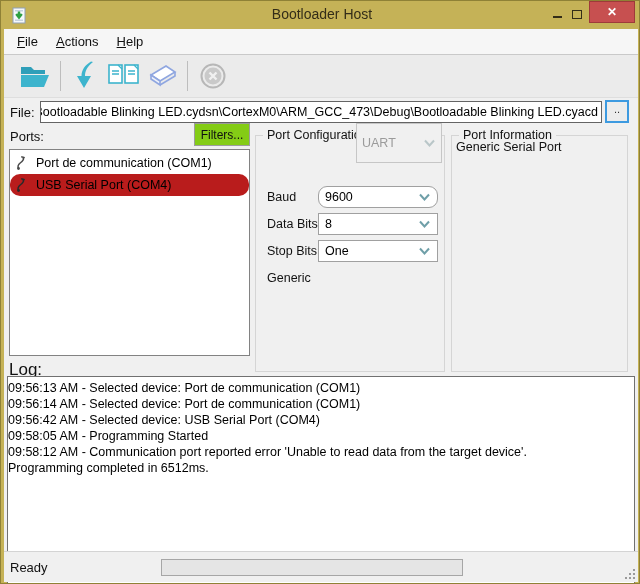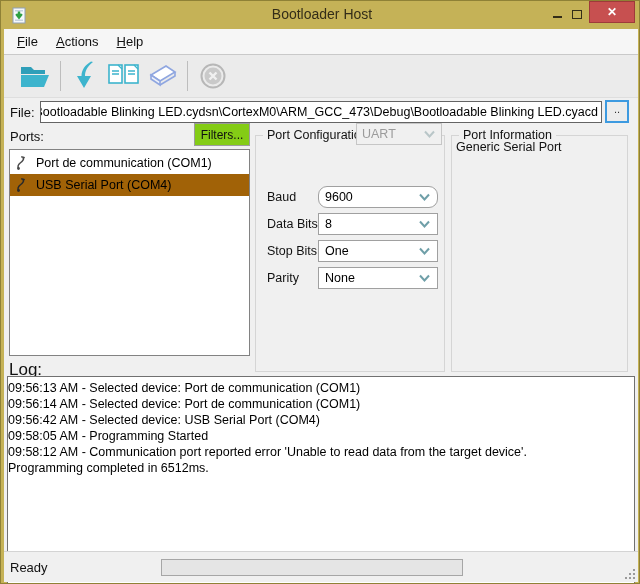--- a/index.html
+++ b/index.html
@@ -28,28 +28,28 @@
   .file-label{position:absolute;left:6px;top:76px;font-size:13px;color:#111;}
   .file-input{position:absolute;left:36px;top:72px;width:562px;height:22px;background:#fff;border:1px solid #646464;display:flex;justify-content:flex-end;align-items:center;overflow:hidden;padding:0 3px;}
   .file-input span{white-space:nowrap;font-size:12.5px;color:#000;}
   .browse-btn{position:absolute;left:601px;top:71px;width:24px;height:23px;background:#ececec;border:2px solid #3d9ae0;font-size:11px;color:#333;display:flex;align-items:center;justify-content:center;padding-bottom:6px;}
   
   .ports-label{position:absolute;left:6px;top:100px;font-size:13px;color:#111;}
   .filters-btn{position:absolute;left:190px;top:94px;width:56px;height:23px;background:#84cc16;border:1px solid #9c9c9c;font-size:12px;color:#111;display:flex;align-items:center;justify-content:center;}
   
   .ports-list{position:absolute;left:5px;top:120px;width:241px;height:207px;background:#fff;border:1px solid #828282;padding-top:2px;}
   .port-item{height:22px;display:flex;align-items:center;padding-left:4px;font-size:12.5px;color:#000;}
-  .port-item.selected{background:#a16207;}
+  .port-item.selected{background:#b91c1c;border-radius:10px;}
   .port-item .picon{width:16px;height:16px;margin-right:6px;flex:0 0 16px;}
   
   .groupbox{position:absolute;border:1px solid #d5d5d5;background:transparent;}
   .gb-config{left:251px;top:106px;width:190px;height:237px;}
   .gb-info{left:447px;top:106px;width:177px;height:237px;}
   .gb-title{position:absolute;top:-8px;left:7px;background:#f0f0f0;padding:0 4px;font-size:12.5px;color:#111;white-space:nowrap;}
-  .uart-combo{position:absolute;left:352px;top:94px;width:86px;height:22px;background:#f0f0f0;border:1px solid #c6c6c6;display:flex;align-items:center;justify-content:space-between;padding:0 5px;z-index:2;}
+  .uart-combo{position:absolute;left:352px;top:94px;width:86px;height:40px;background:#f0f0f0;border:1px solid #c6c6c6;display:flex;align-items:center;justify-content:space-between;padding:0 5px;z-index:2;}
   .uart-combo .ctext{font-size:12.5px;color:#9b9b9b;}
   .cfg-row-label{position:absolute;left:11px;font-size:12.5px;color:#111;}
   .combo{position:absolute;left:62px;width:120px;height:22px;background:#fff;border:1px solid #a0a0a0;display:flex;align-items:center;justify-content:space-between;padding:0 6px;}
   .combo .ctext{font-size:12.5px;color:#000;}
   .info-content{position:absolute;left:4px;top:4px;font-size:12.5px;color:#111;}
   
   .log-label{position:absolute;left:5px;top:331px;font-size:17px;color:#111;}
   .log-box{position:absolute;left:3px;top:347px;width:628px;height:212px;background:#fff;border:1px solid #707070;padding:3px 0;overflow:hidden;}
   .log-line{font-size:12.5px;color:#000;line-height:16px;white-space:nowrap;}
   
@@ -185,27 +185,21 @@
             <path d="M2 2.5 L6.5 7.5 L11 2.5" stroke="#6f9fa8" stroke-width="2" fill="none"></path>
           </svg>
       </div>
       <span class="cfg-row-label" style="top:108px;">Stop Bits</span>
       <div class="combo" style="top:104px;">
         <span class="ctext">One</span>
         <svg width="13" height="10" viewBox="0 0 13 10">
             <path d="M2 2.5 L6.5 7.5 L11 2.5" stroke="#6f9fa8" stroke-width="2" fill="none"></path>
           </svg>
       </div>
-      <span class="cfg-row-label" style="top:135px;">Parity</span>
-      <div class="combo" style="top:131px;">
-        <span class="ctext">None</span>
-        <svg width="13" height="10" viewBox="0 0 13 10">
-            <path d="M2 2.5 L6.5 7.5 L11 2.5" stroke="#6f9fa8" stroke-width="2" fill="none"></path>
-          </svg>
-      </div>
+      <span class="cfg-row-label" style="top:135px;">Generic</span>
     </div>
 
     <div class="uart-combo">
       <span class="ctext">UART</span>
       <svg width="13" height="10" viewBox="0 0 13 10">
           <path d="M2 2.5 L6.5 7.5 L11 2.5" stroke="#b9c6c8" stroke-width="2" fill="none"></path>
         </svg>
     </div>
 
     <div class="groupbox gb-info">

